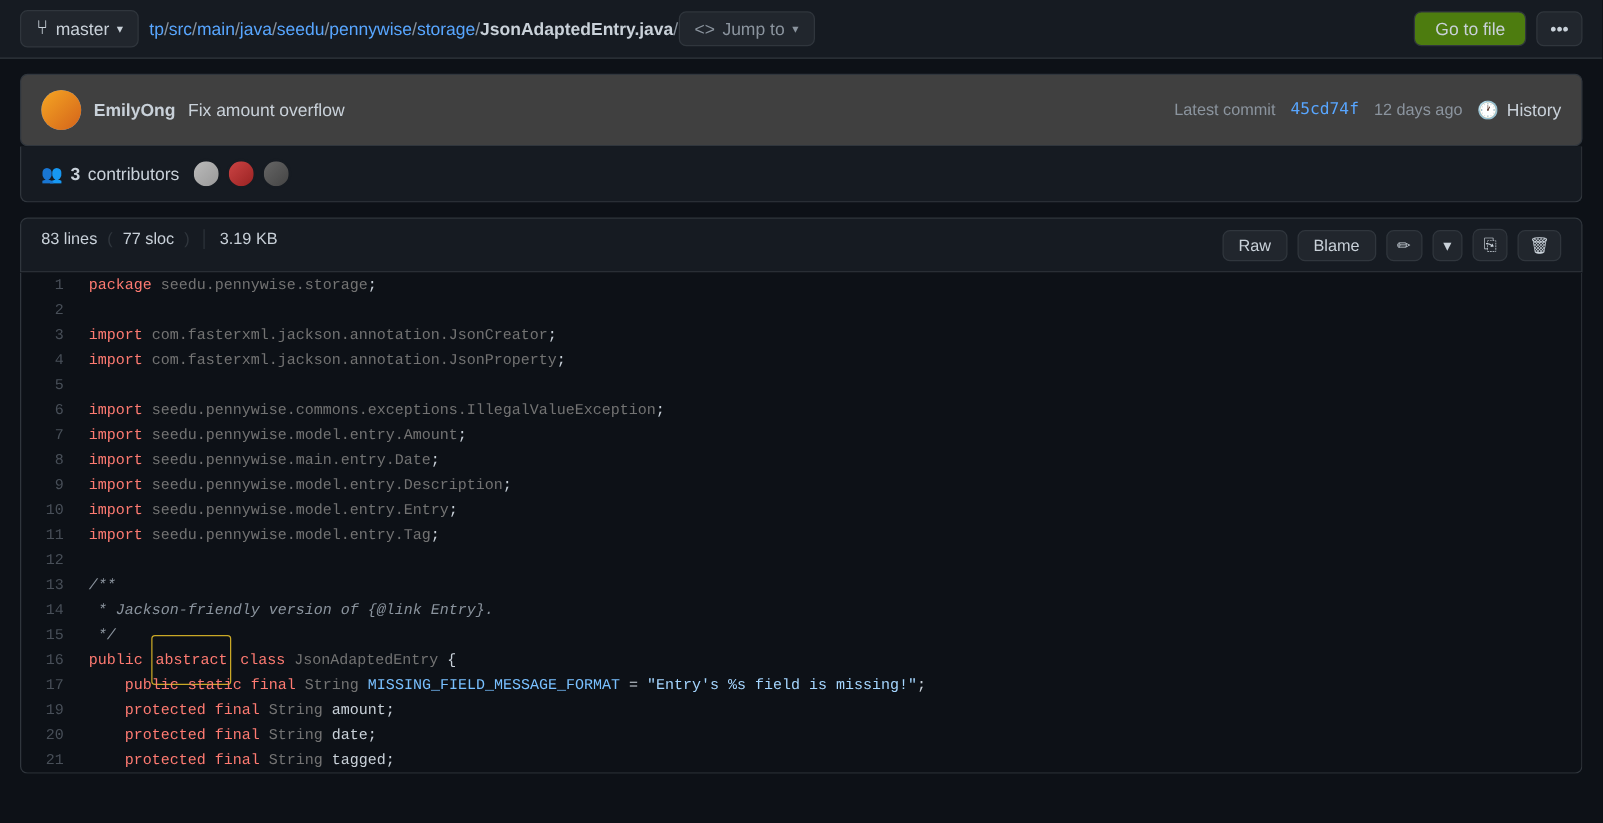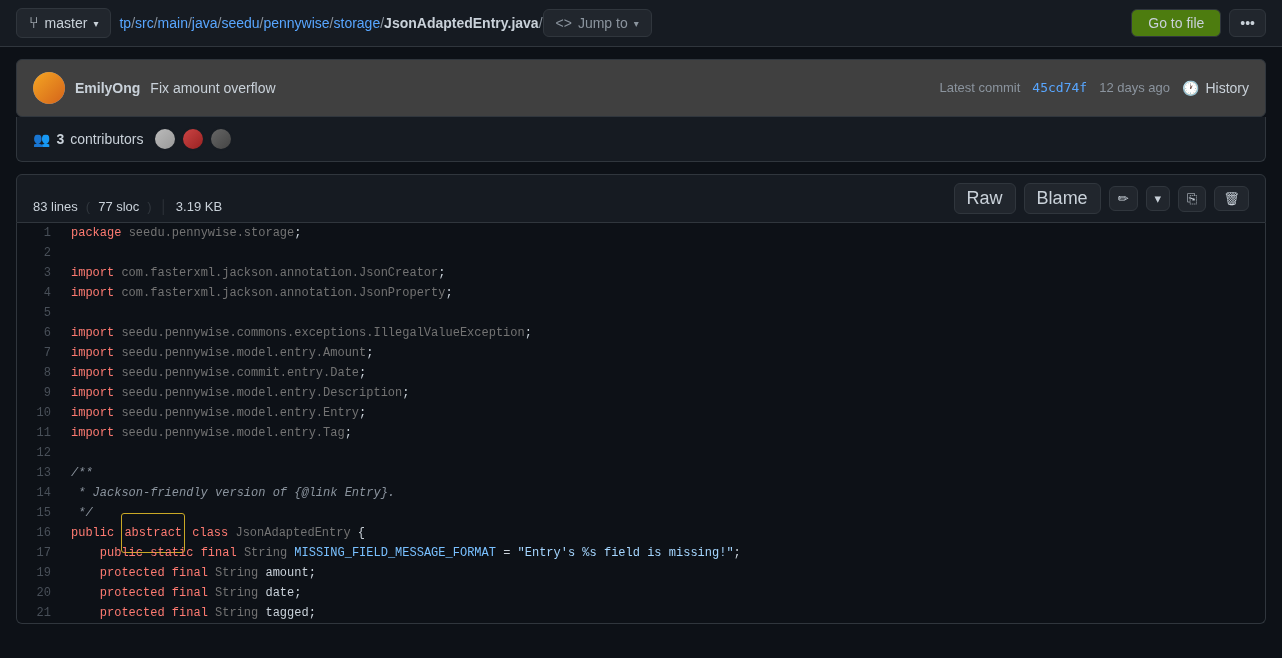--- a/index.html
+++ b/index.html
@@ -191,21 +191,21 @@
     .contrib-3 { background: linear-gradient(135deg, #555, #333); }
 
     
     .file-stats-bar {
       margin: 12px 16px 0 16px;
       background: #161b22;
       border: 1px solid #30363d;
       border-radius: 6px 6px 0 0;
       padding: 8px 16px;
       display: flex;
-      align-items: flex-end;
+      align-items: flex-start;
       justify-content: space-between;
     }
     .file-stats-left {
       display: flex;
       align-items: center;
       gap: 8px;
       color: #c9d1d9;
       font-size: 13px;
     }
     .stats-sep { color: #30363d; }
@@ -213,21 +213,21 @@
       display: flex;
       align-items: center;
       gap: 8px;
     }
     .btn-raw, .btn-blame {
       background: #21262d;
       border: 1px solid #30363d;
       border-radius: 6px;
       padding: 4px 12px;
       color: #c9d1d9;
-      font-size: 18px;
+      font-size: 13px;
       cursor: pointer;
     }
     .icon-btn {
       background: #21262d;
       border: 1px solid #30363d;
       border-radius: 6px;
       padding: 4px 8px;
       color: #c9d1d9;
       font-size: 13px;
       cursor: pointer;
@@ -410,21 +410,21 @@
         <td class="line-code"><span class="kw">import</span> <span class="pkg">seedu.pennywise.commons.exceptions.IllegalValueException</span>;</td>
       </tr>
 
       <tr>
         <td class="line-num"><a href="#">7</a></td>
         <td class="line-code"><span class="kw">import</span> <span class="pkg">seedu.pennywise.model.entry.Amount</span>;</td>
       </tr>
 
       <tr>
         <td class="line-num"><a href="#">8</a></td>
-        <td class="line-code"><span class="kw">import</span> <span class="pkg">seedu.pennywise.commit.entry.Date</span>;</td>
+        <td class="line-code"><span class="kw">import</span> <span class="pkg">seedu.pennywise.main.entry.Date</span>;</td>
       </tr>
 
       <tr>
         <td class="line-num"><a href="#">9</a></td>
         <td class="line-code"><span class="kw">import</span> <span class="pkg">seedu.pennywise.model.entry.Description</span>;</td>
       </tr>
 
       <tr>
         <td class="line-num"><a href="#">10</a></td>
         <td class="line-code"><span class="kw">import</span> <span class="pkg">seedu.pennywise.model.entry.Entry</span>;</td>

